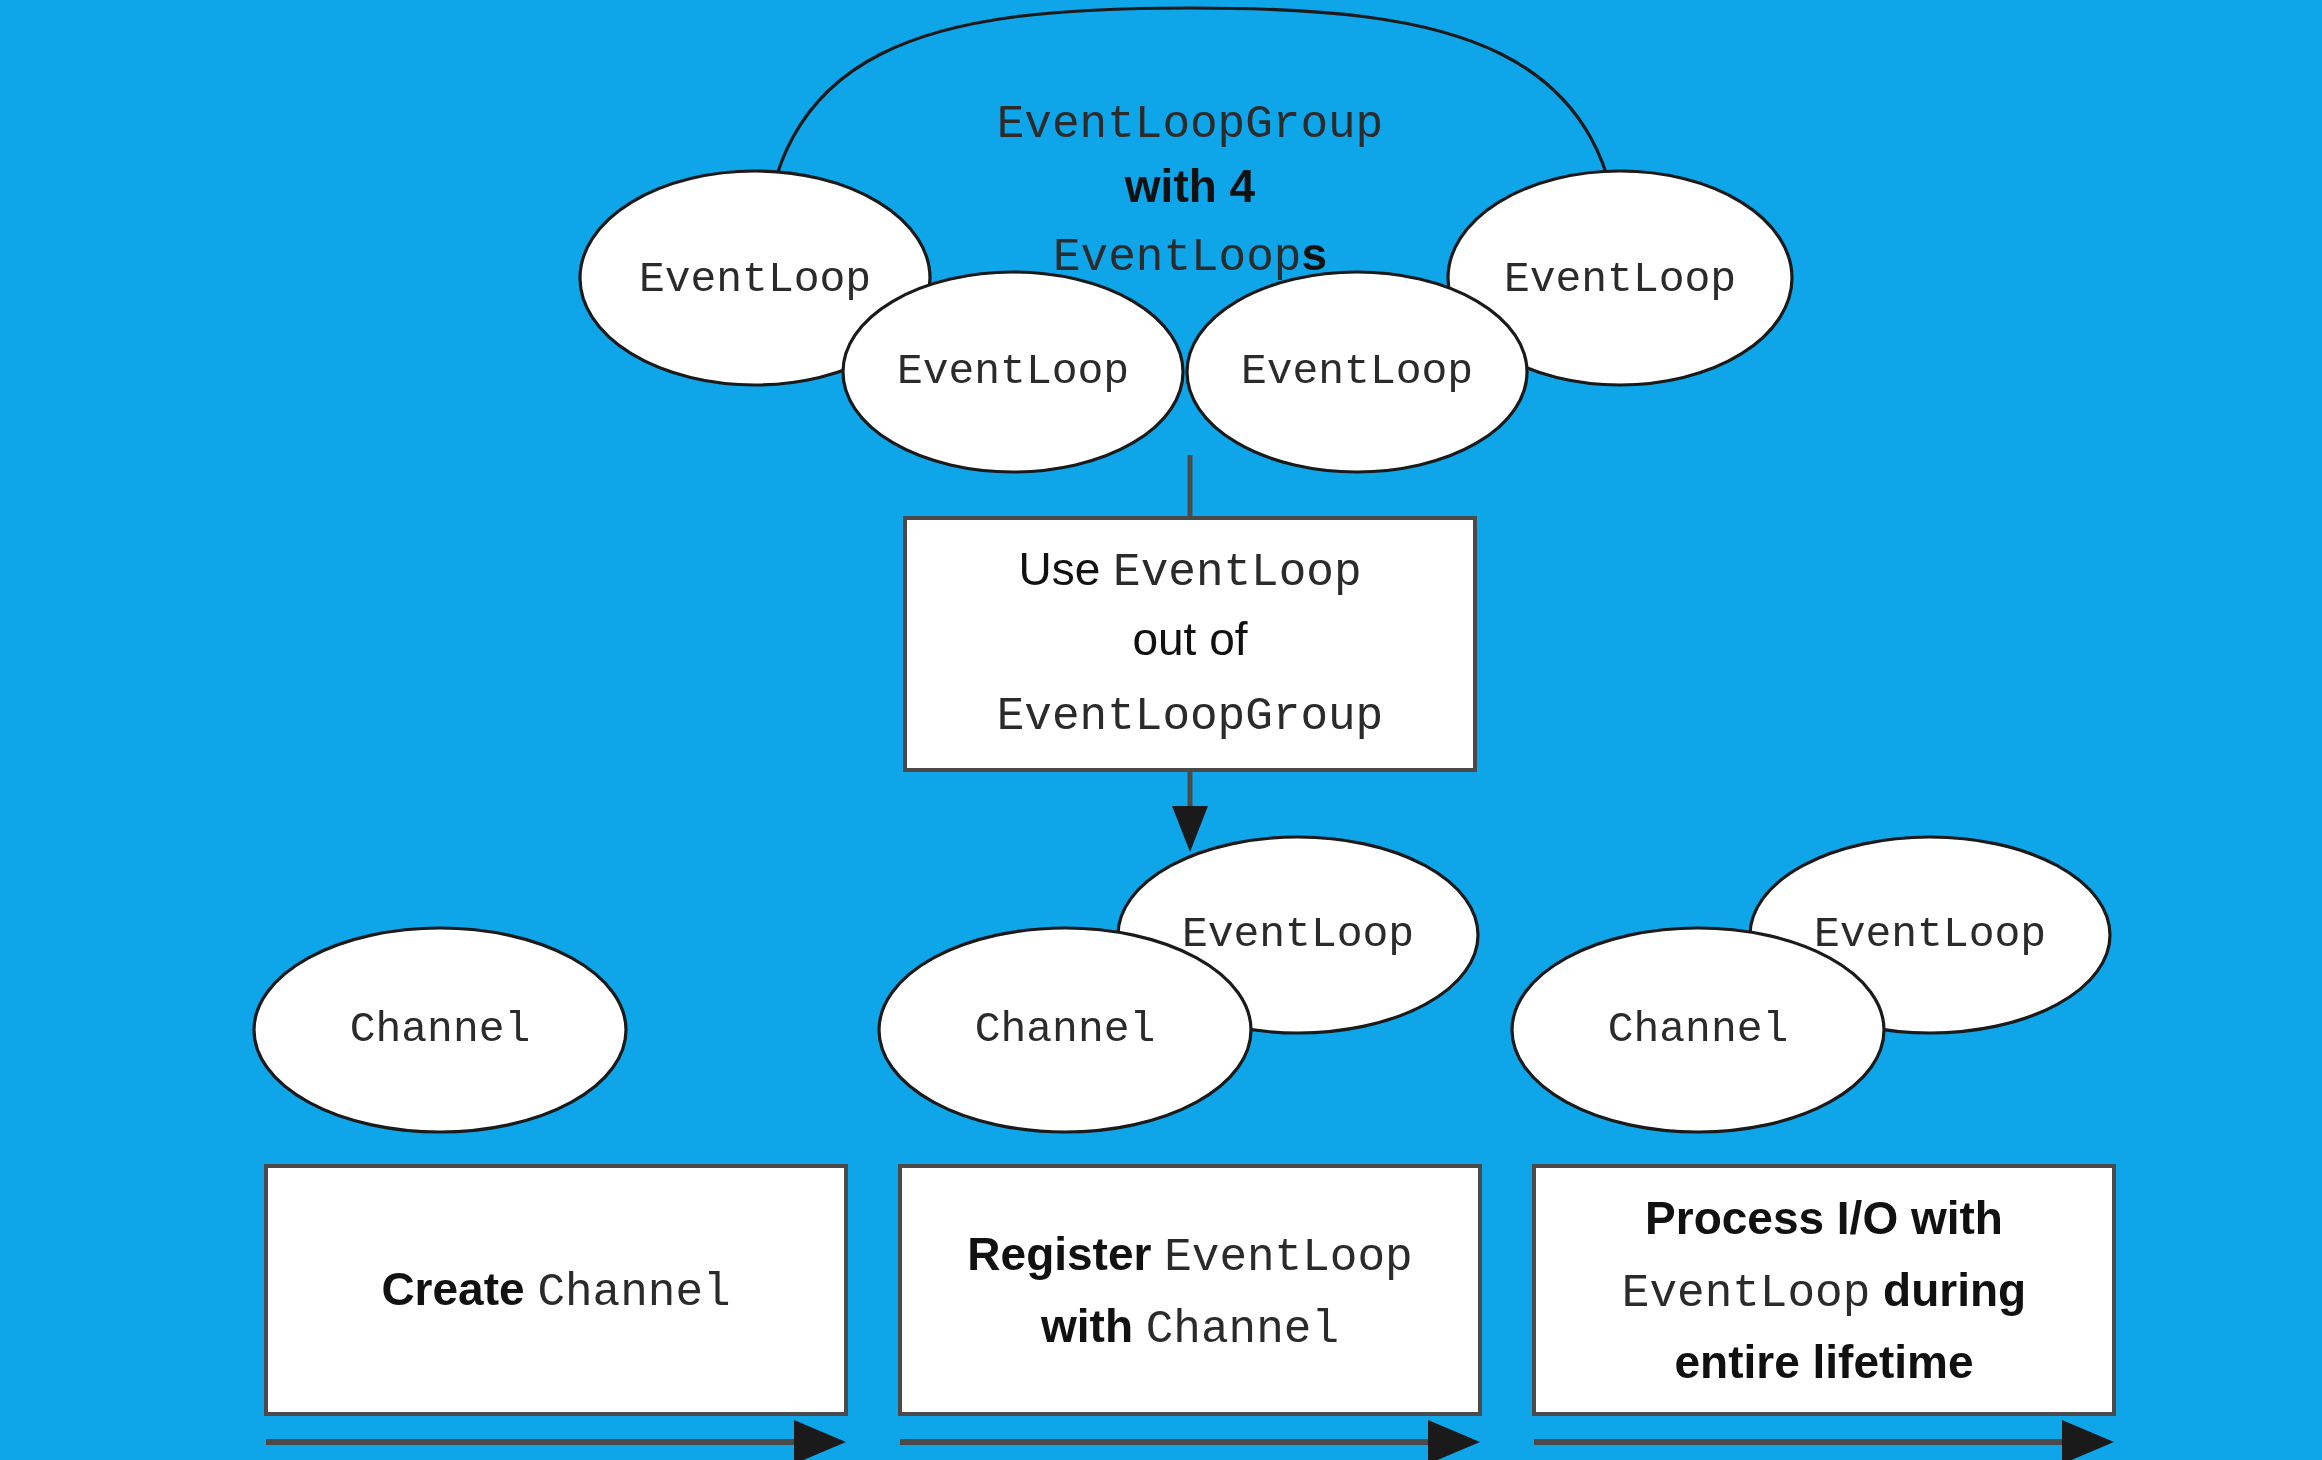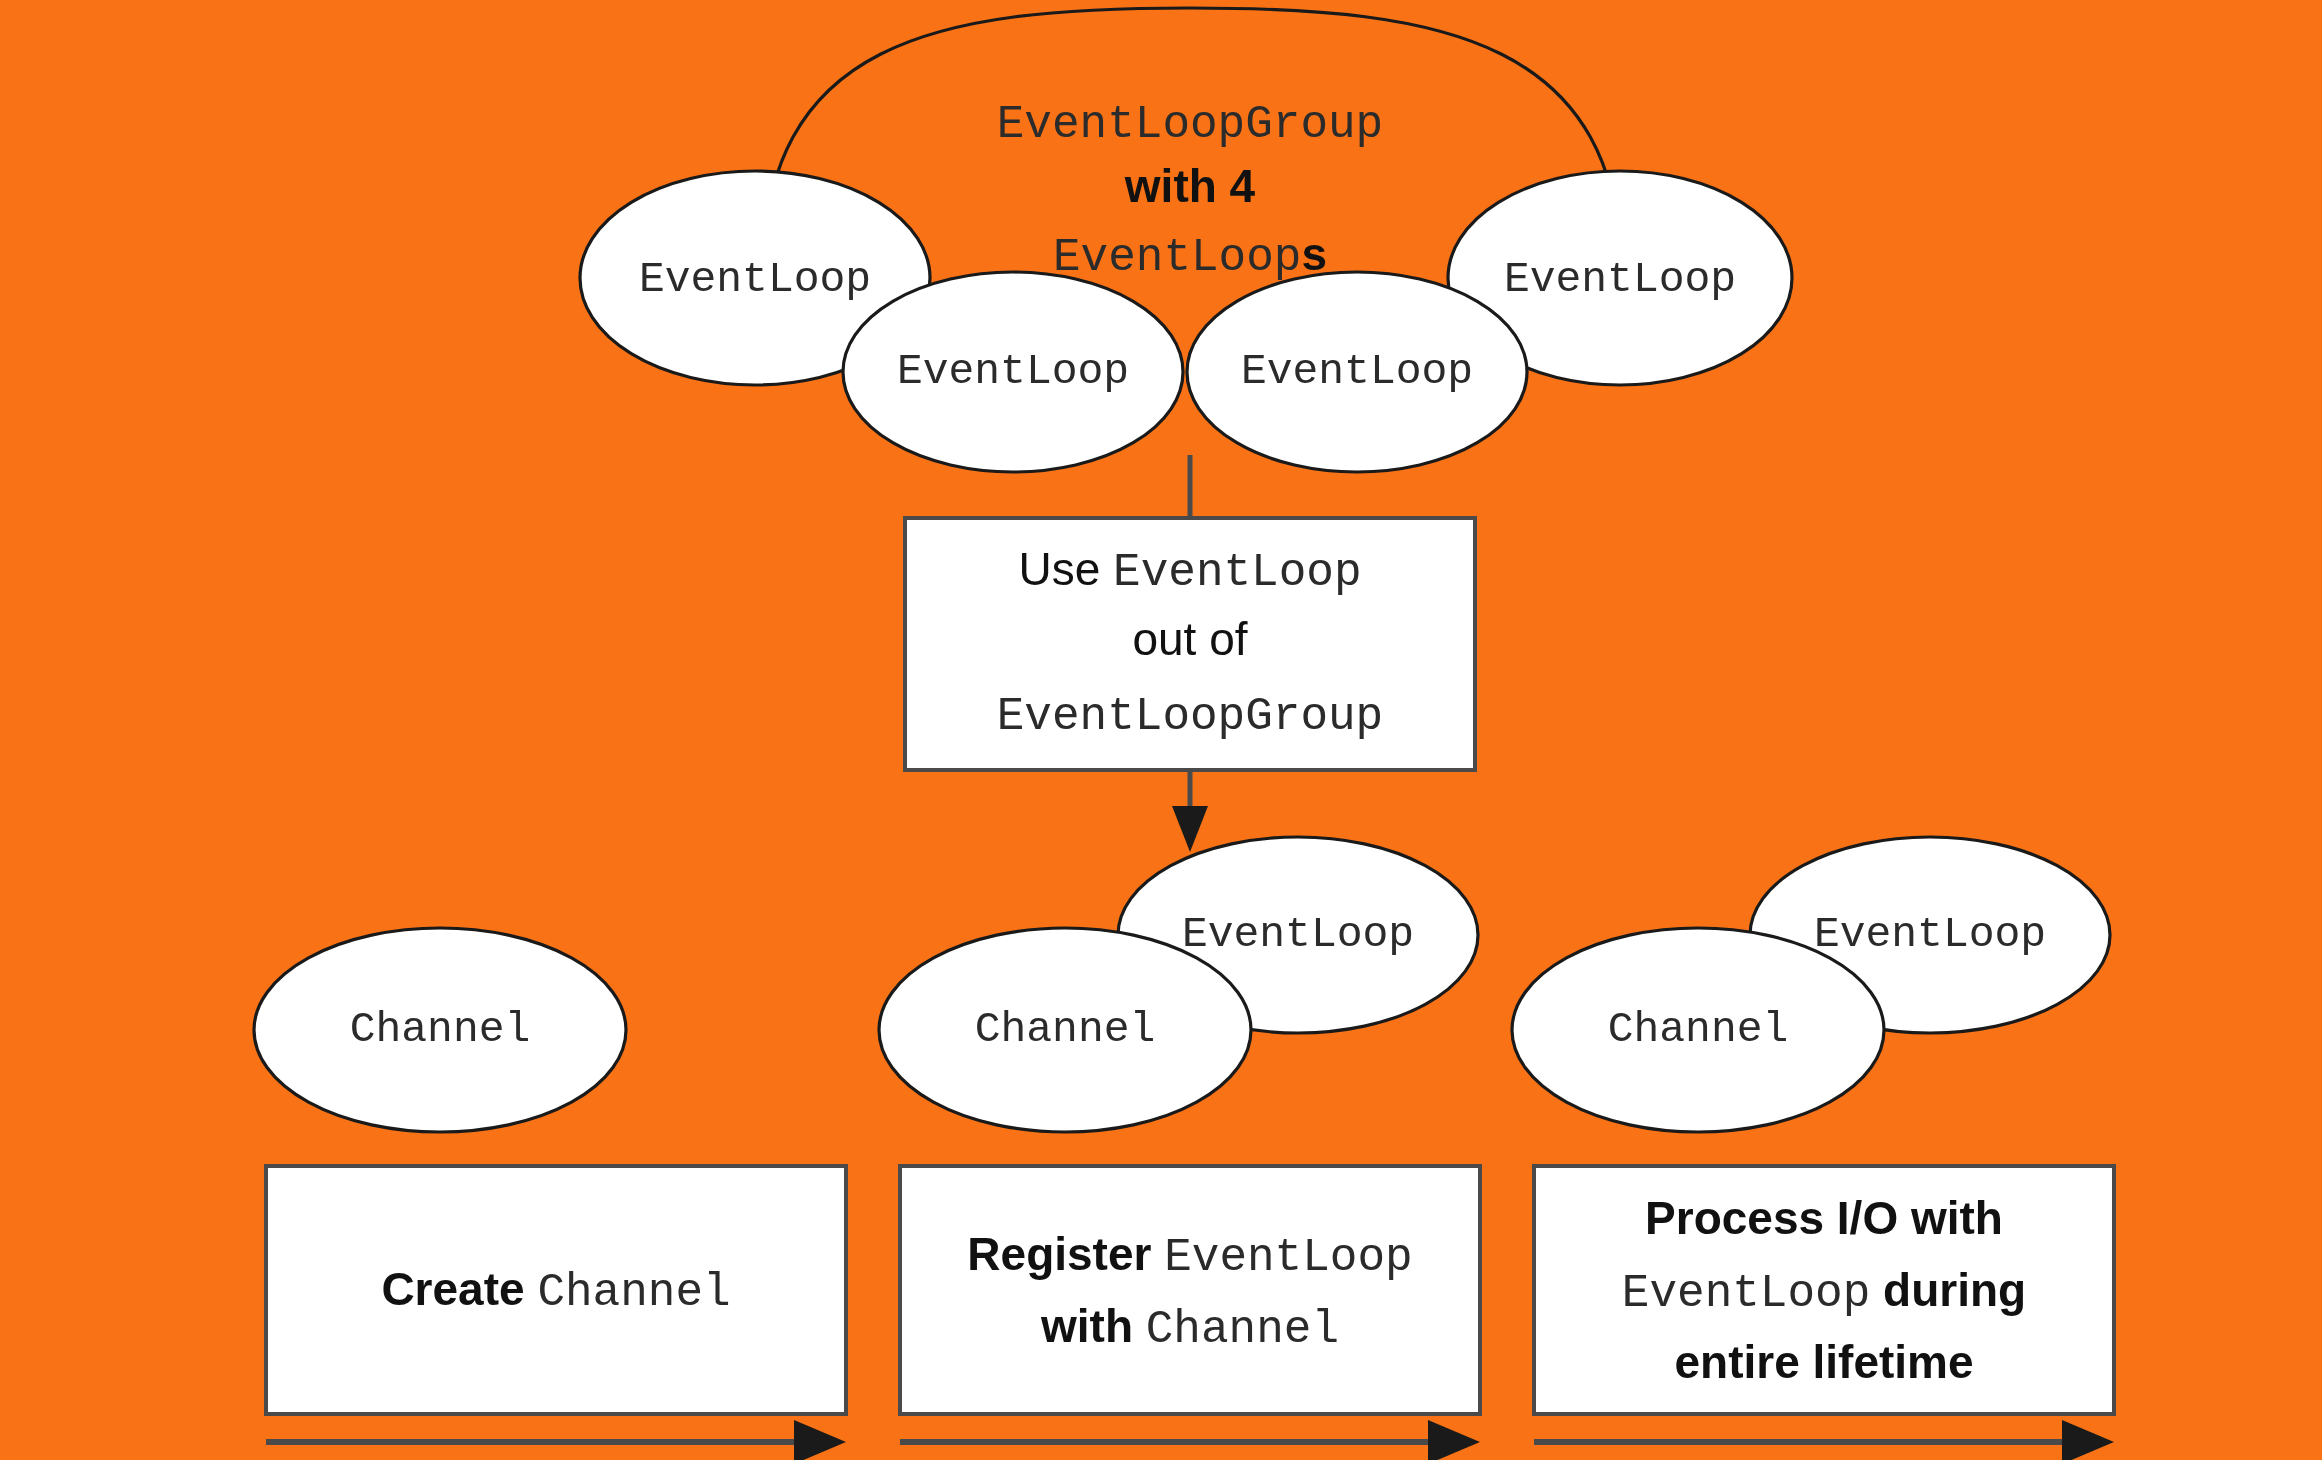--- a/index.html
+++ b/index.html
@@ -10,21 +10,21 @@
   body {
     width: 2322px;
     height: 1460px;
     font-family: "Liberation Sans", sans-serif;
     overflow: hidden;
   }
   #stage {
     position: relative;
     width: 2322px;
     height: 1460px;
-    background: #f97316;
+    background: #0ea5e9;
   }
   svg#diagram {
     position: absolute;
     left: 0;
     top: 0;
     width: 2322px;
     height: 1460px;
     display: block;
   }
   .shape-line {

